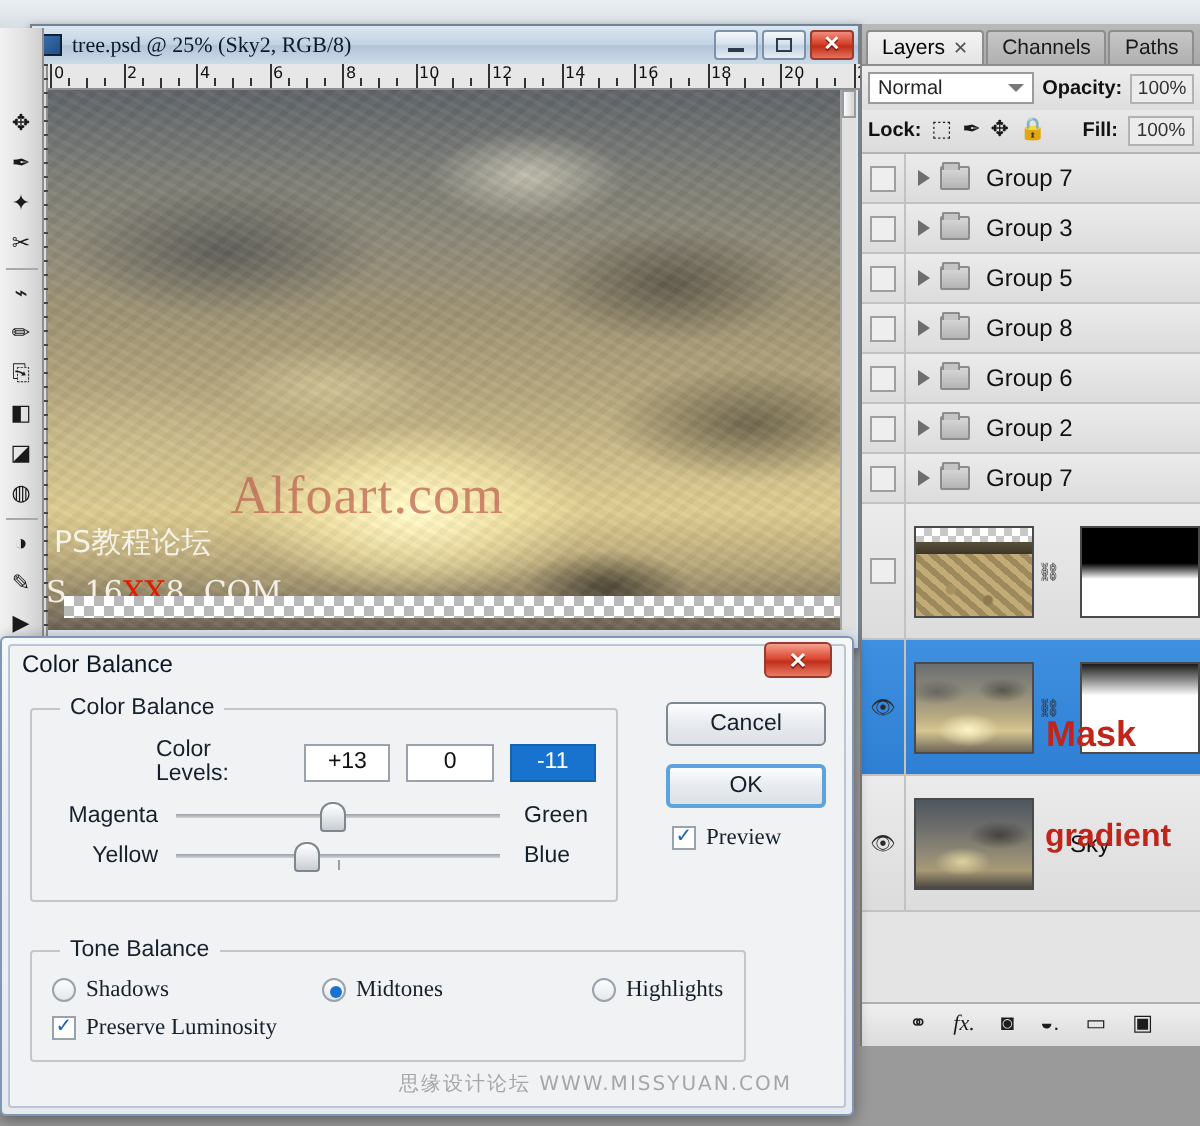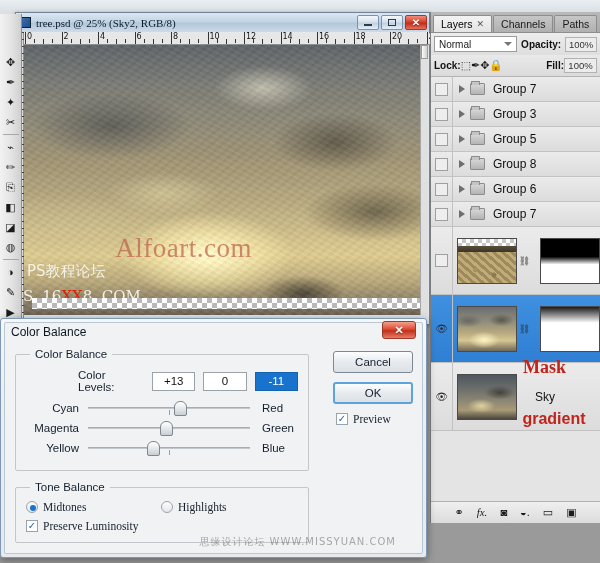--- a/index.html
+++ b/index.html
@@ -117,21 +117,21 @@
   .blend-select { width:86px; height:16px; background:#fff; border:1px solid #9b9b9b;
     font-size:10px; color:#222; display:flex; align-items:center; padding-left:4px;
     position:relative; }
   .blend-select .caret { position:absolute; right:4px; top:5px; width:0; height:0;
     border-left:4px solid transparent; border-right:4px solid transparent;
     border-top:4px solid #777; }
   .lp-lbl { font-size:10px; font-weight:bold; color:#111; }
   .num-field { width:33px; height:15px; background:#ececec; border:1px solid #b2b2b2;
     font-size:9.5px; color:#333; display:flex; align-items:center; justify-content:center; }
 
-  .lp-row2 { height:22px; display:flex; align-items:center; padding:0 3px; 
+  .lp-row2 { height:22px; display:flex; align-items:center; padding:0 3px; gap:5px;
     background:linear-gradient(180deg,#e9e9e9,#dbdbdb); border-bottom:1px solid #b3b3b3; }
   .lock-ico { font-size:11px; color:#1a1a1a; line-height:1; }
 
   .layer-list { flex:1 1 auto; overflow:hidden; background:#e4e4e4; }
   .layer-row { height:25px; display:flex; align-items:center;
     border-bottom:1px solid #c2c2c2;
     background:linear-gradient(180deg,#ebebeb,#dcdcdc); }
   .layer-row.group { height:25px; }
   .eye-cell { width:22px; height:100%; display:flex; align-items:center; justify-content:center;
     border-right:1px solid #c2c2c2; }
@@ -180,21 +180,21 @@
     justify-content:center; font-size:9px; color:#2b2b2b; }
   .layer-row.selected { background:linear-gradient(180deg,#3f90e0,#2f7fd4); }
 
   .lp-footer { height:22px; display:flex; align-items:center; justify-content:center; gap:13px;
     background:linear-gradient(180deg,#efefef,#dcdcdc); border-top:1px solid #b0b0b0; }
   .ft-ico { font-size:11px; color:#1c1c1c; line-height:1; }
 
   
   .anno { position:absolute; font-family:"Liberation Sans", sans-serif; font-weight:bold;
     color:#c0241a; z-index:9; pointer-events:none; }
-  .anno-mask { left:523px; top:357px; font-size:18px;font-family:Liberation Serif, serif; }
+  .anno-mask { left:523px; top:357px; font-size:18px; }
   .anno-bw { left:499px; top:393px; font-size:16px; line-height:17px; text-align:center; width:110px; }
 
   
   .cb-dialog { position:absolute; left:0px; top:318px; width:427px; height:240px;
     background:#eef1f3; border:1px solid #7d97b5; border-radius:3px; z-index:10;
     box-shadow:0 2px 8px rgba(0,0,0,.4);
     background:linear-gradient(180deg,#f5f7f9 0%,#eceff2 30%,#e6eaee 100%); }
   .cb-frame { position:absolute; inset:3px; border:1px solid #b9c7d4; border-radius:2px;
     background:#f0f2f4; }
   .cb-title { position:relative; height:25px; display:flex; align-items:center;
@@ -495,20 +495,28 @@
             <div class="tri"></div>
             <div class="folder"></div>
             <div class="layer-name">Group 6</div>
           </div>
           <div class="layer-row group">
             <div class="eye-cell">
               <div class="eye-box"></div>
             </div>
             <div class="tri"></div>
             <div class="folder"></div>
+            <div class="layer-name">Group 2</div>
+          </div>
+          <div class="layer-row group">
+            <div class="eye-cell">
+              <div class="eye-box"></div>
+            </div>
+            <div class="tri"></div>
+            <div class="folder"></div>
             <div class="layer-name">Group 7</div>
           </div>
           <div class="layer-row tall">
             <div class="eye-cell">
               <div class="eye-box"></div>
             </div>
             <div class="thumb ground">
               <div class="ck"></div>
               <div class="horizon"></div>
             </div>
@@ -574,49 +582,45 @@
       <fieldset class="gb">
         <legend>Color Balance</legend>
         <div class="cl-row">
           <div class="cl-label">Color Levels:</div>
           <div class="cl-input">+13</div>
           <div class="cl-input">0</div>
           <div class="cl-input sel">-11</div>
         </div>
         <div id="sliders">
             <div class="slider-row">
-              <div class="sl-left">Cyan</div>
-              <div class="sl-track">
-                <div class="sl-mid" style="left: 50%;"></div>
-                <div class="sl-knob" style="left: calc(57% - 6px);"></div>
-              </div>
-              <div class="sl-right">Red</div>
-            </div>
-            <div class="slider-row">
               <div class="sl-left">Magenta</div>
               <div class="sl-track">
                 <div class="sl-mid" style="left: 50%;"></div>
                 <div class="sl-knob" style="left: calc(48% - 6px);"></div>
               </div>
               <div class="sl-right">Green</div>
             </div>
             <div class="slider-row">
               <div class="sl-left">Yellow</div>
               <div class="sl-track">
                 <div class="sl-mid" style="left: 50%;"></div>
                 <div class="sl-knob" style="left: calc(40% - 6px);"></div>
               </div>
               <div class="sl-right">Blue</div>
             </div>
           </div>
       </fieldset>
 
-      <fieldset class="gb" style="margin-top:10px">
+      <fieldset class="gb" style="margin-top:18px">
         <legend>Tone Balance</legend>
         <div class="tone-row" id="tone-row">
+            <div class="radio-item r1">
+              <div class="radio"></div>
+              <div class="rd-label">Shadows</div>
+            </div>
             <div class="radio-item r2">
               <div class="radio on"></div>
               <div class="rd-label">Midtones</div>
             </div>
             <div class="radio-item">
               <div class="radio"></div>
               <div class="rd-label">Highlights</div>
             </div>
           </div>
         <div class="pl-row">

